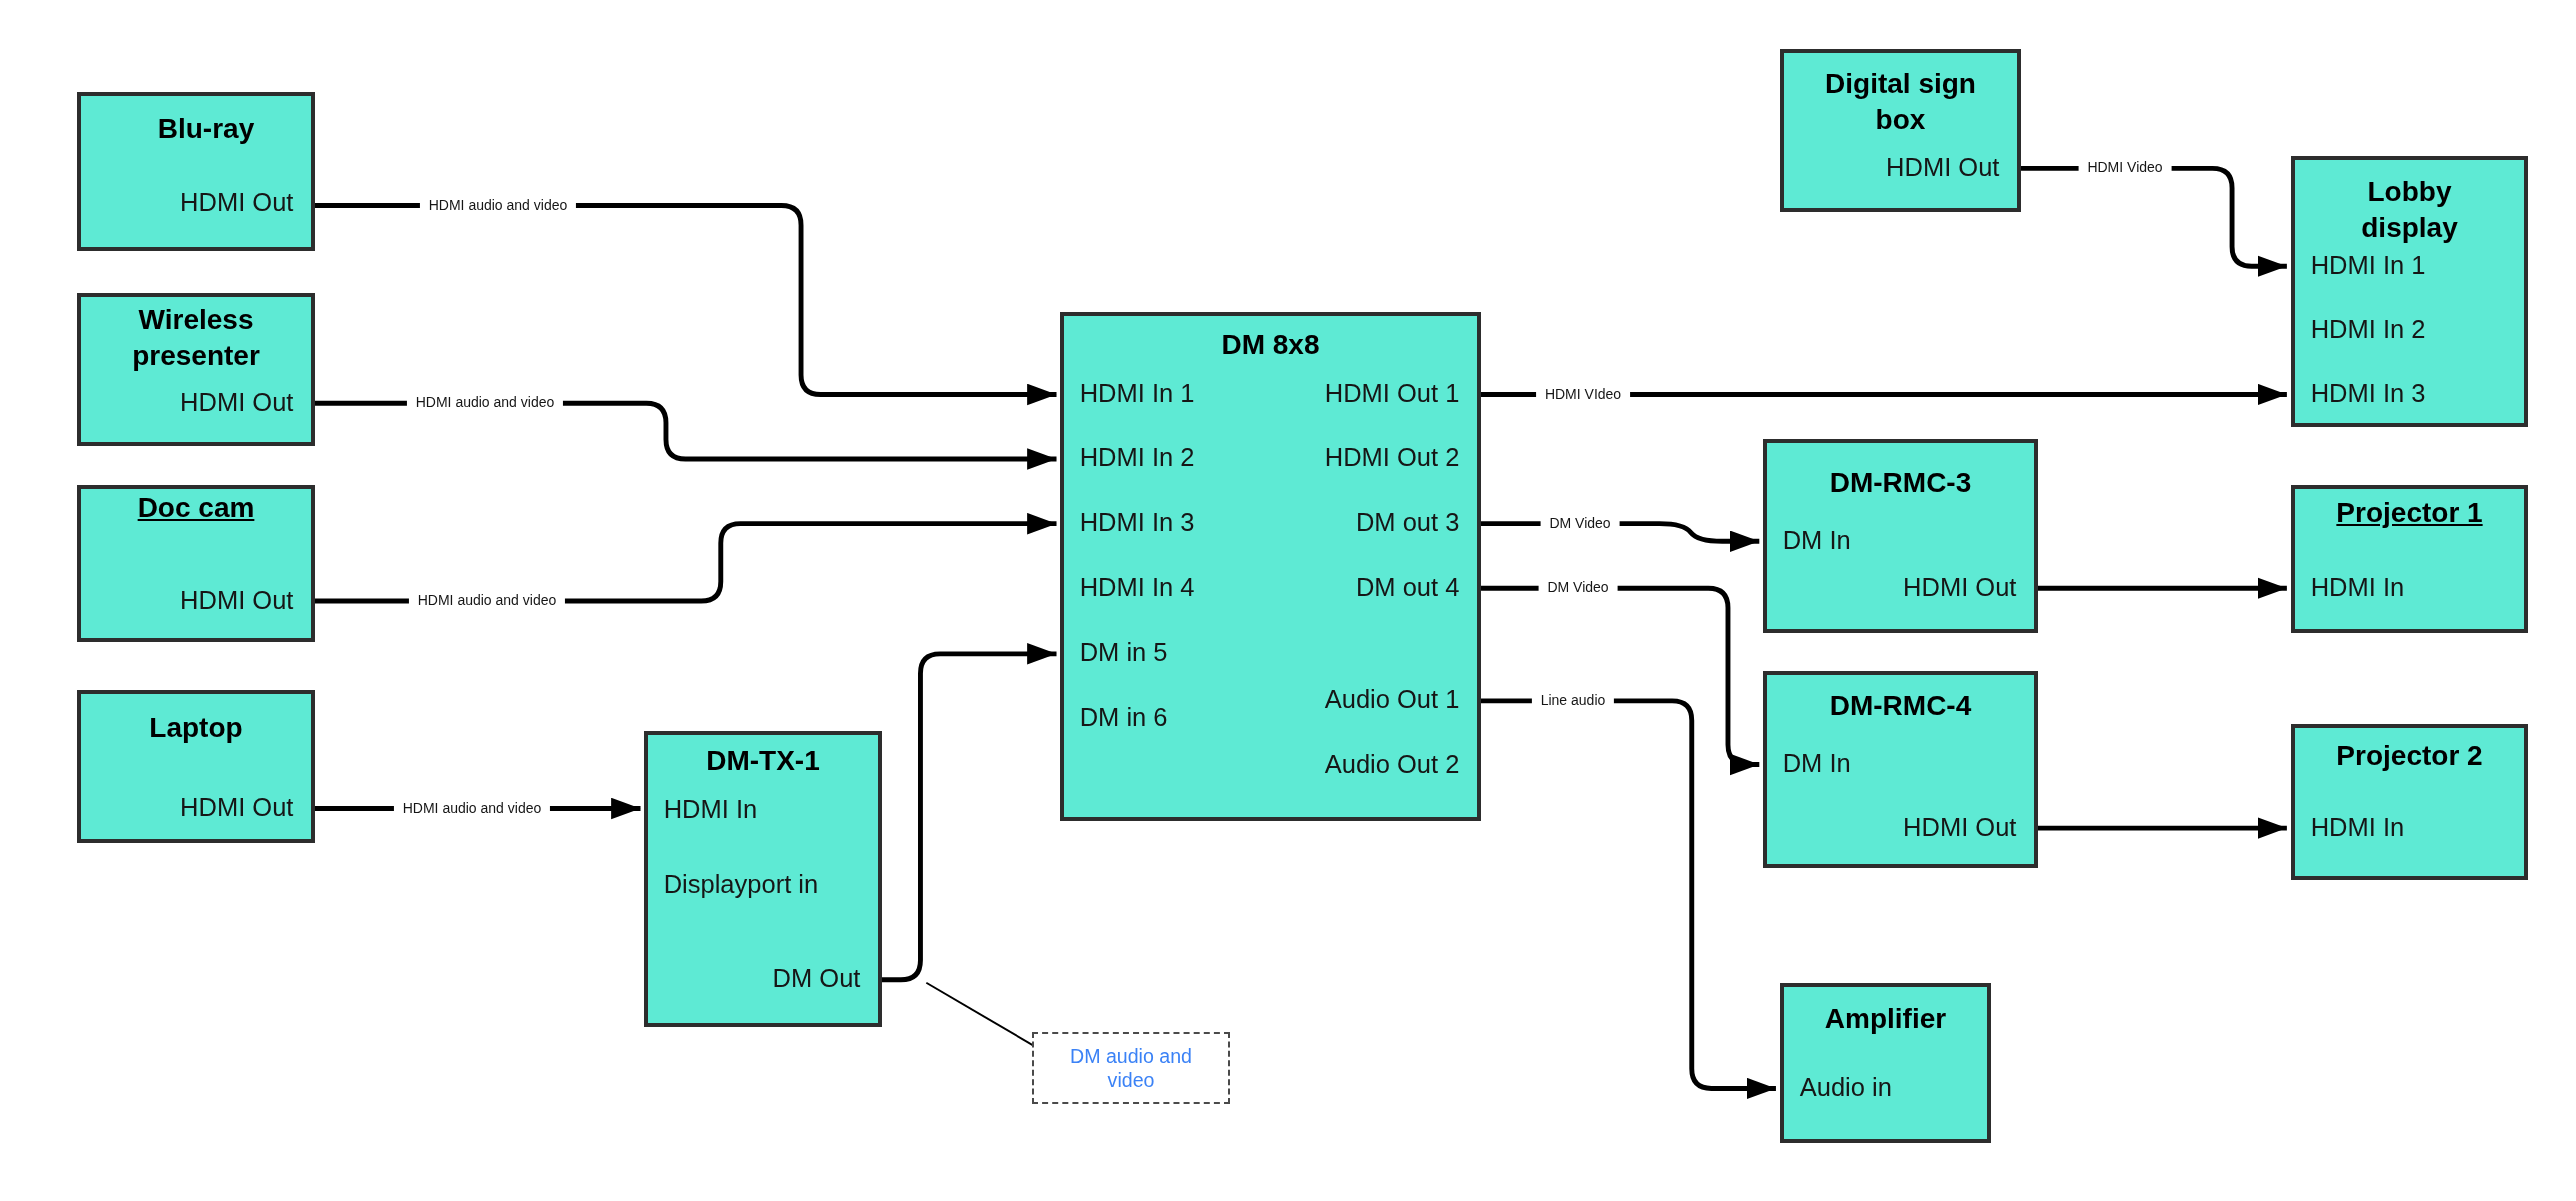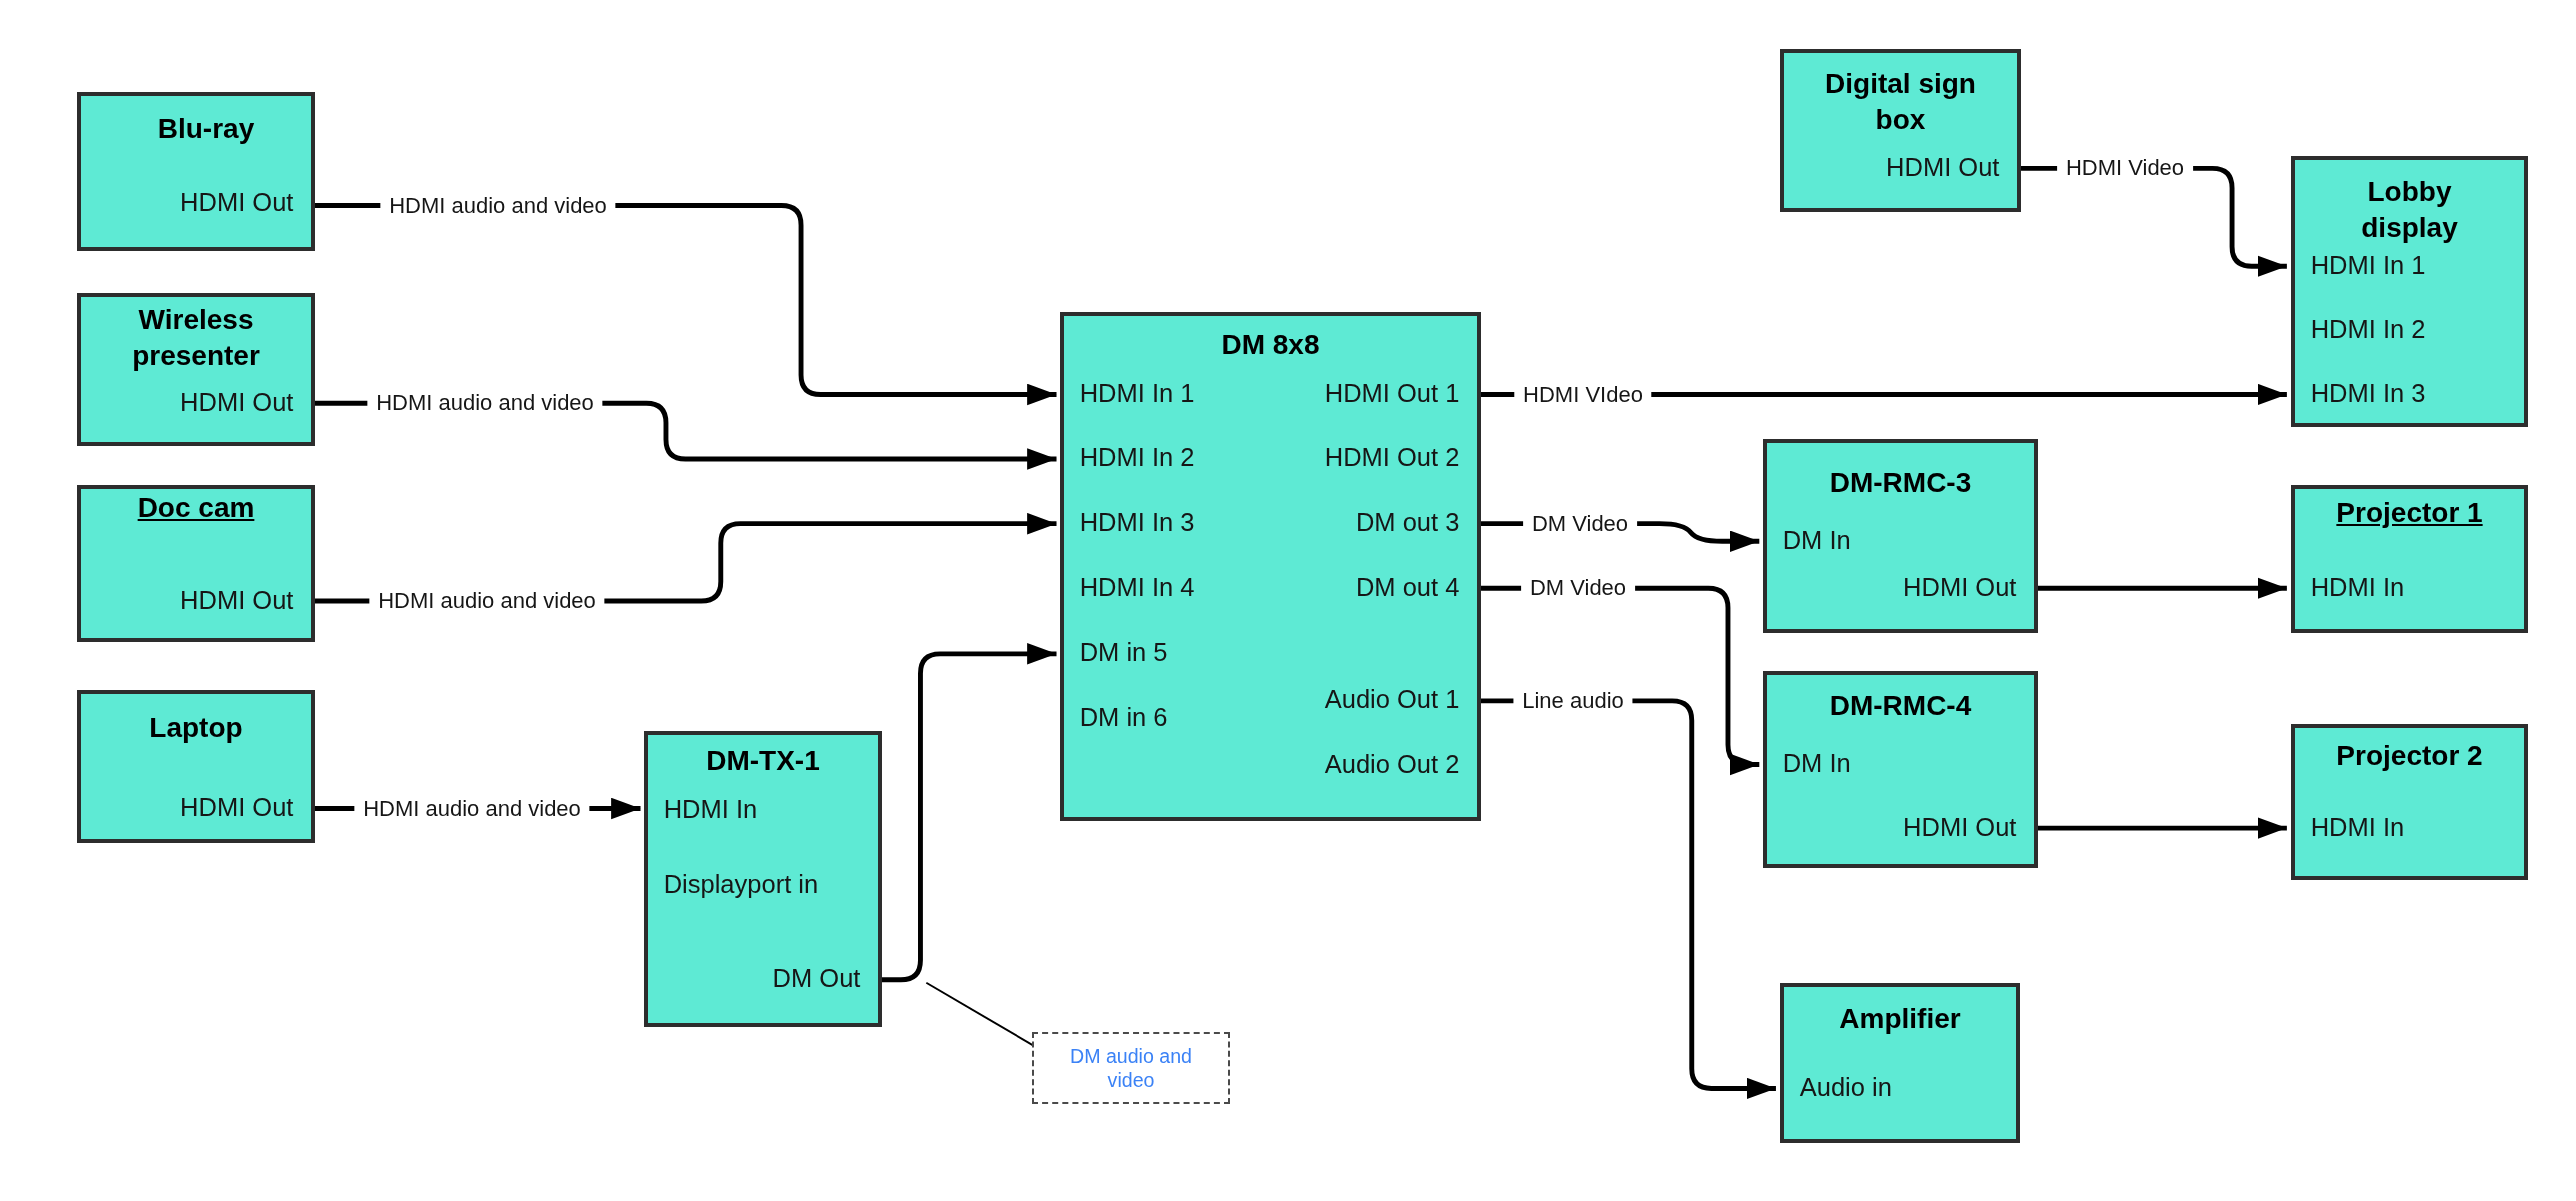--- a/index.html
+++ b/index.html
@@ -17,21 +17,21 @@
     text-align:center;white-space:pre-line;
   }
   .port{
     position:absolute;font-size:25.5px;line-height:33px;color:#161616;
     white-space:nowrap;
   }
   .port.pl{left:15.7px;text-align:left;}
   .port.pr{right:17.6px;text-align:right;}
   .wire-label{
     position:absolute;transform:translate(-50%,-50%);
-    background:#ffffff;padding:2px 8.8px;font-size:22px;line-height:25.5px;
+    background:#ffffff;padding:2px 8.8px;font-size:14px;line-height:25.5px;
     color:#161616;white-space:nowrap;
   }
   .callout{
     position:absolute;border:2px dashed #4a4a4a;background:#ffffff;
     font-size:19.6px;line-height:24.5px;color:#3b82f6;text-align:center;
     white-space:pre-line;display:flex;align-items:center;justify-content:center;
     box-sizing:border-box;
   }
 </style>
 </head>
@@ -133,21 +133,21 @@
   <div class="title" style="padding-top:12.7px;">DM-RMC-4</div>
   <div class="port pl" style="top:72px;">DM In</div>
   <div class="port pr" style="top:136px;">HDMI Out</div>
 </div>
 
 <div class="node" style="left:2291px;top:724px;width:237px;height:156px;">
   <div class="title" style="padding-top:9.8px;">Projector 2</div>
   <div class="port pl" style="top:83px;">HDMI In</div>
 </div>
 
-<div class="node" style="left:1780px;top:983px;width:240px;height:160px;">
+<div class="node" style="left:1780px;top:983px;width:211px;height:160px;">
   <div class="title" style="padding-top:13.7px;">Amplifier</div>
   <div class="port pl" style="top:84px;">Audio in</div>
 </div>
 
 <div class="wire-label" style="left:498px;top:206px;">HDMI audio and video</div>
 <div class="wire-label" style="left:485px;top:403px;">HDMI audio and video</div>
 <div class="wire-label" style="left:487px;top:601px;">HDMI audio and video</div>
 <div class="wire-label" style="left:472px;top:809px;">HDMI audio and video</div>
 <div class="wire-label" style="left:1583px;top:395px;">HDMI VIdeo</div>
 <div class="wire-label" style="left:1580px;top:524px;">DM Video</div>

